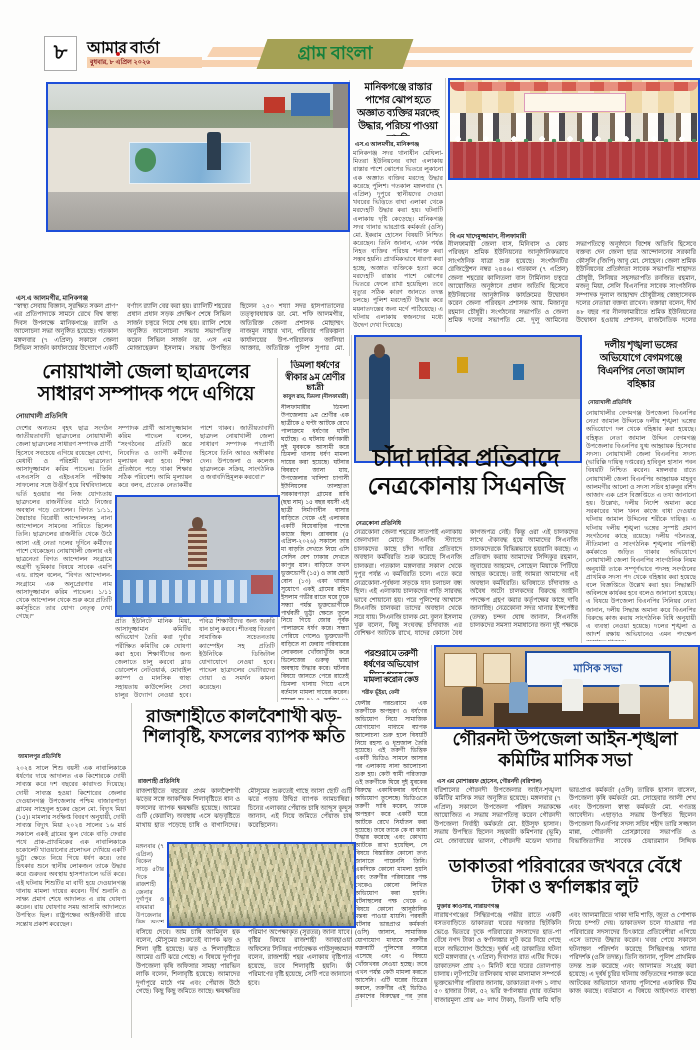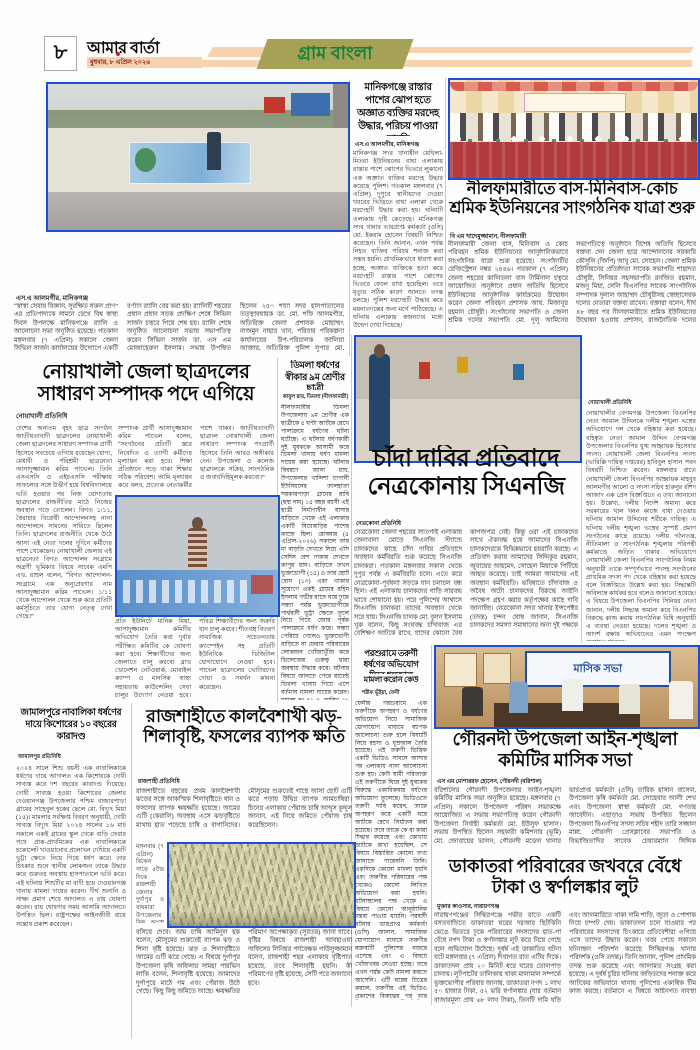--- a/index.html
+++ b/index.html
@@ -85,21 +85,20 @@
          background:repeating-linear-gradient(90deg,#d65c4f 0 14px,#e8907f 14px 28px);border-radius:0 0 8px 8px;"></div>
     <div style="position:absolute;left:30%;top:13%;width:40%;height:18%;background:#fdf7ea;border:1px solid #d9b;"></div>
     <div class="speckle" style="position:absolute;left:0;top:34%;width:100%;height:28%;
          background:repeating-linear-gradient(90deg,#ffffff 0 10px,#3a3a44 10px 16px,#e8e4da 16px 28px,#6b5a4a 28px 33px);opacity:.9;"></div>
     <div style="position:absolute;left:0;top:56%;width:100%;height:10%;
          background-image:radial-gradient(circle at 8px 4px,#fff 2.5px,transparent 3px),radial-gradient(circle at 20px 6px,#4a8f5d 2px,transparent 2.6px);
          background-size:28px 10px;"></div>
     <div style="position:absolute;left:0;bottom:0;width:100%;height:37%;
          background:#b23b3e;background-image:repeating-linear-gradient(90deg,rgba(255,255,255,.14) 0 3px,transparent 3px 13px);"></div>
   </div>
-  <div class="abs hl" style="left:448px;top:180px;width:248px;height:48px;font-size:16.5px;">নীলফামারীতে বাস-মিনিবাস-কোচ শ্রমিক ইউনিয়নের সাংগঠনিক যাত্রা শুরু</div>
   <div class="abs byline" style="left:450px;top:231px;font-size:6px;">বি এম খাদেমুজ্জামান, নীলফামারী</div>
   <div class="abs body-txt cols2" style="left:448px;top:240px;width:248px;height:92px;">নীলফামারী জেলা বাস, মিনিবাস ও কোচ পরিবহন শ্রমিক ইউনিয়নের আনুষ্ঠানিকভাবে সাংগঠনিক যাত্রা শুরু হয়েছে। সংগঠনটির রেজিস্ট্রেশন নম্বর ২৪৪৬। গতকাল (৭ এপ্রিল) জেলা শহরের কালিতলা বাস টার্মিনাল চত্বরে আয়োজিত অনুষ্ঠানে প্রধান অতিথি হিসেবে ইউনিয়নের আনুষ্ঠানিক কার্যক্রমের উদ্বোধন করেন জেলা পরিবহন প্রশাসক আয়. মিজানুর রহমান চৌধুরী। সংগঠনের সভাপতি ও জেলা শ্রমিক দলের সভাপতি মো. দুলু আমিনের সভাপতিত্বে অনুষ্ঠানে বিশেষ অতিথি হিসেবে বক্তব্য দেন জেলা ছাত্র আন্দোলনের সরকারি কৌসুলি (জিপি) আবু মো. সোহেল। জেলা শ্রমিক ইউনিয়নের প্রতিষ্ঠাতা সাবেক সভাপতি শাহাদত চৌধুরী, সিনিয়র সহসভাপতি রনজিত রহমান, মজনু মিয়া, সেলি বিএনপির সাবেক সাংগঠনিক সম্পাদক দুলাল আহাম্মদ চৌধুরীসহ স্বেচ্ছাসেবক দলের নেতারা বক্তব্য রাখেন। বক্তারা বলেন, দীর্ঘ ৪৮ বছর পর নীলফামারীতে শ্রমিক ইউনিয়নের উদ্বোধন হওয়ায় প্রশাসন, রাজনৈতিক দলের নেতাকর্মী ও সাধারণ মানুষের প্রতি কৃতজ্ঞতা জানানো হয়। তারা আরও বলেন, জেলার উন্নয়নে যোগাযোগ ব্যবস্থা গুরুত্বপূর্ণ ভূমিকা রাখে। তবে কিছু সিন্ডিকেটের কারণে এ খাতে প্রতিবন্ধকতা তৈরি হচ্ছে। এসব সিন্ডিকেট প্রতিরোধে ইউনিয়নের সদস্যদের প্রতি আহ্বান জানান তারা।</div>
 
   <div class="abs hl" style="left:20px;top:361px;width:252px;height:46px;font-size:19.5px;">নোয়াখালী জেলা ছাত্রদলের সাধারণ সম্পাদক পদে এগিয়ে পাভেল</div>
   <div class="abs byline" style="left:16px;top:411px;">নোয়াখালী প্রতিনিধি</div>
   <div class="abs body-txt" style="left:16px;top:424px;width:96px;height:276px;font-size:6.2px;">দেশের অন্যতম বৃহৎ ছাত্র সংগঠন জাতীয়তাবাদী ছাত্রদলের নোয়াখালী জেলা ছাত্রদলের সাধারণ সম্পাদক প্রার্থী হিসেবে সবচেয়ে এগিয়ে রয়েছেন যোগ্য, মেধাবী ও পরিশ্রমী ছাত্রনেতা আসাদুজ্জামান করিম পাভেল। তিনি এসএসসি ও এইচএসসি পরীক্ষায় সাফল্যের সঙ্গে উত্তীর্ণ হয়ে বিশ্ববিদ্যালয়ে ভর্তি হওয়ার পর নিজ যোগ্যতায় ছাত্রদলের রাজনীতির মাঠে নিজের অবস্থান গড়ে তোলেন। বিগত ১/১১, স্বৈরাচার বিরোধী আন্দোলনসহ নানা আন্দোলনে সামনের সারিতে ছিলেন তিনি। ছাত্রদলের রাজনীতি থেকে উঠে আসা এই নেতা দলের দুর্দিনে কর্মীদের পাশে থেকেছেন। নোয়াখালী জেলার এই ছাত্রনেতা বিগত আন্দোলন সংগ্রামে অগ্রণী ভূমিকার বিষয়ে সাবেক এমপি এড. রাহুল বলেন, “বিগত আন্দোলন-সংগ্রামে এক অনুপ্রেরণার নাম আসাদুজ্জামান করিম পাভেল। ১/১১ থেকে আন্দোলন থেকে শুরু করে প্রতিটি কর্মসূচিতে তার যোগ্য নেতৃত্ব দেখা গেছে।”</div>
   <div class="abs body-txt cols2" style="left:118px;top:424px;width:156px;height:68px;font-size:6.2px;">সম্পাদক প্রার্থী আসাদুজ্জামান করিম পাভেল বলেন, “সংগঠনের প্রতিটি স্তরে নিবেদিত ও ত্যাগী কর্মীদের মূল্যায়ন করা হবে। শিক্ষা প্রতিষ্ঠানে পড়ে থাকা শিক্ষার সঠিক পরিবেশ। আমি মূল্যায়ন করে বলব, প্রত্যেক নেতাকর্মীর পাশে থাকব। জাতীয়তাবাদী ছাত্রদল নোয়াখালী জেলা সাধারণ সম্পাদক পদপ্রার্থী হিসেবে তিনি আরও অঙ্গীকার দেন। উপজেলা ও কলেজ ছাত্রদলকে সক্রিয়, সাংগঠনিক ও জবাবদিহিমূলক করবো।”</div>
   <div class="photo speckle" style="left:115px;top:495px;width:161px;height:118px;background:#bcc2c8;">
     <div class="speckle" style="position:absolute;left:0;top:0;width:100%;height:62%;background:#c3c8cd;"></div>
     <div style="position:absolute;left:44%;top:26%;width:12%;height:48%;
@@ -123,20 +122,21 @@
     <div style="position:absolute;left:45%;top:16%;width:5%;height:13%;background:#d4a017;"></div>
     <div style="position:absolute;left:70%;top:22%;width:5%;height:13%;background:#2e6da4;"></div>
     <div class="whiteblob" style="position:absolute;left:0;bottom:0;width:100%;height:50%;background:#d9d3c7;"></div>
     <div style="position:absolute;left:6%;top:14%;width:9%;height:78%;background:#25456b;border-radius:5px 5px 0 0;"></div>
     <div style="position:absolute;left:8%;top:6%;width:5%;height:11%;background:#6b4f3f;border-radius:50%;"></div>
   </div>
   <div class="abs hl" style="left:354px;top:445px;width:224px;height:52px;font-size:24px;">চাঁদা দাবির প্রতিবাদে নেত্রকোনায় সিএনজি চালকদের কর্মবিরতি</div>
   <div class="abs byline" style="left:356px;top:518px;font-size:5.8px;">নেত্রকোনা প্রতিনিধি</div>
   <div class="abs body-txt cols2" style="left:354px;top:528px;width:224px;height:114px;">নেত্রকোনা জেলা শহরের সাতপাই এলাকায় জেলখানা মোড়ে সিএনজি স্ট্যান্ডে চালকদের কাছে চাঁদা দাবির প্রতিবাদে অবস্থান কর্মবিরতি শুরু করেছে সিএনজি চালকরা। গতকাল মঙ্গলবার সকাল থেকে দুপুর পর্যন্ত এ কর্মবিরতি চলে। এতে করে নেত্রকোনা-পূর্বধলা সড়কে যান চলাচল বন্ধ ছিল। এই এলাকায় চালকদের গাড়ি সারবদ্ধ ভাবে শোয়ানো হয়। পরে পুলিশের আশ্বাসে সিএনজি চালকরা তাদের অবস্থান থেকে সরে যায়। সিএনজি চালক মো. বুলন ইসলাম খুরু বলেন, কিছু সংঘবদ্ধ চাঁদাবাজ এর বেশিক্ষণ আটকে রাখে, যাদের কোনো বৈধ কাগজপত্র নেই। কিন্তু ওরা এই চালকদের সাথে ঐক্যবদ্ধ হয়ে আমাদের সিএনজি চালকদেরকে বিভিন্নভাবে হয়রানি করছে। এ প্রতিবাদ করায় আমাদের সিদ্দিকুর রহমান, জুবায়ের আহমেদ, সোহেল মিয়াকে পিটিয়ে আহত করেছে। তাই আমরা আমাদের এই অবস্থান কর্মবিরতি। ভবিষ্যতে চাঁদাবাজ ও অবৈধ অটো চালকদের বিরুদ্ধে আইনি পদক্ষেপ গ্রহণ করার কর্তৃপক্ষের কাছে দাবি জানাচ্ছি। নেত্রকোনা সদর থানার ইন্সপেক্টর (তদন্ত) চন্দন ঘোষ জানান, সিএনজি চালকদের সমস্যা সমাধানের জন্য দুই পক্ষকে ডাকা হয়েছে। বিষয়টি সমাধানের জন্য চেষ্টা চালানো হচ্ছে।</div>
 
+  <div class="abs hl" style="left:586px;top:338px;width:110px;height:58px;font-size:10px;line-height:1.3;">দলীয় শৃঙ্খলা ভঙ্গের অভিযোগে বেগমগঞ্জে বিএনপির নেতা জামাল বহিষ্কার</div>
   <div class="abs byline" style="left:588px;top:399px;font-size:5.5px;">নোয়াখালী প্রতিনিধি</div>
   <div class="abs body-txt" style="left:586px;top:409px;width:110px;height:232px;font-size:6.2px;">নোয়াখালীর বেগমগঞ্জ উপজেলা বিএনপির নেতা জামাল উদ্দিনকে দলীয় শৃঙ্খলা ভঙ্গের অভিযোগে দল থেকে বহিষ্কার করা হয়েছে। বহিষ্কৃত নেতা জামাল উদ্দিন বেগমগঞ্জ উপজেলার বিএনপির যুগ্ম আহ্বায়ক হিসেবার সদস্য। নোয়াখালী জেলা বিএনপির সদস্য (ভারিক্কি দায়িত্ব দপ্তরের) হাবিবুল হাসান পবন বিষয়টি নিশ্চিত করেন। মঙ্গলবার রাতে নোয়াখালী জেলা বিএনপির আহ্বায়ক মাহবুব আলমগীর আলো ও সদস্য সচিব হারুনুর রশিদ আজাদ এক প্রেস বিজ্ঞপ্তিতে এ তথ্য জানানো হয়। উল্লেখ্য, দলীয় নির্দেশ অমান্য করে সরকারের খাল খনন কাজে বাধা দেওয়ার ঘটনায় জামাল উদ্দিনের শরীকে দায়িত্ব। এ ঘটনায় দলীয় শৃঙ্খলা ভঙ্গের সুস্পষ্ট প্রমাণ সংগঠনের কাছে রয়েছে। দলীয় গঠনতন্ত্র, নীতিমালা ও সাংগঠনিক শৃঙ্খলার পরিপন্থী কর্মকাণ্ডে জড়িত থাকার অভিযোগে নোয়াখালী জেলা বিএনপির সাংগঠনিক নিয়ম অনুযায়ী তাকে সম্পূর্ণভাবে পদসহ সংগঠনের প্রাথমিক সদস্য পদ থেকে বহিষ্কার করা হয়েছে বলে বিজ্ঞপ্তিতে উল্লেখ করা হয়। সিদ্ধান্তটি অবিলম্বে কার্যকর হবে বলেও জানানো হয়েছে। এ বিষয়ে উপজেলা বিএনপির সিনিয়র নেতা জানান, দলীয় সিদ্ধান্ত অমান্য করে বিএনপির বিরুদ্ধে কাজ করায় সাংগঠনিক বিধি অনুযায়ী এ ব্যবস্থা নেওয়া হয়েছে। দলের শৃঙ্খলা ও আদর্শ রক্ষায় অভিযানেও এমন পদক্ষেপ অব্যাহত থাকবে।</div>
 
   <div class="abs hl" style="left:355px;top:648px;width:72px;height:26px;font-size:8.6px;line-height:1.3;">পরশুরামে তরুণী ধর্ষণের অভিযোগ ঘিরে ধুম্রজাল</div>
   <div class="abs hl" style="left:355px;top:676px;width:72px;height:11px;font-size:7.8px;">মামলা করেনি কেউ</div>
   <div class="abs byline" style="left:362px;top:689px;font-size:5.3px;">শরীফ ভূঁইয়া, ফেনী</div>
   <div class="abs body-txt" style="left:355px;top:700px;width:72px;height:300px;font-size:6px;">ফেনীর পরশুরামে এক তরুণীকে অপহরণ ও ধর্ষণের অভিযোগ নিয়ে সামাজিক যোগাযোগ মাধ্যমে ব্যাপক আলোচনা শুরু হলে বিষয়টি নিয়ে রহস্য ও ধূম্রজাল তৈরি হয়েছে। এই তরুণী ভিত্তিক একটি ভিডিও সামনে আসার পর এলাকায় নানা আলোচনা শুরু হয়। কেউ স্বামী পরিত্যক্ত ওই তরুণীকে ঘিরে দুই যুবকের বিরুদ্ধে একাধিকবার ধর্ষণের অভিযোগ তুলেছে। ভিডিওতে তরুণী দাবি করেন, তাকে অপহরণ করে একটি ঘরে আটকে রেখে নির্যাতন করা হয়েছে। তবে তাকে কে বা কারা উদ্ধার করেছে এবং কোথায় আটকে রাখা হয়েছিল, সে বিষয়ে বিস্তারিত কোনো তথ্য জানাতে পারেননি তিনি। একদিকে কোনো মামলা হয়নি এবং তরুণীর পরিবারের পক্ষ থেকেও কোনো লিখিত অভিযোগ করা হয়নি। ঘটনাস্থলের পক্ষ থেকে এ বিষয়ে কোনো আনুষ্ঠানিক মন্তব্য পাওয়া যায়নি। পরবর্তী ঘটনার ভারপ্রাপ্ত কর্মকর্তা (ওসি) জানান, সামাজিক যোগাযোগ মাধ্যমে তরুণীর বক্তব্যটি পুলিশের নজরে এসেছে এবং এ বিষয়ে খোঁজখবর নেওয়া হচ্ছে। তবে এখন পর্যন্ত কেউ মামলা করতে আসেনি। এটি ঘরের চিত্রের করলে, তরুণীর এই ভিডিও প্রকাশের বিরুদ্ধের পর তার বিপক্ষে জন্য একটি ভিডিও ছড়িয়ে পড়েছে। যেখানে তাকে জবাব দিতে দেখা গেছে। পুলিশ জানিয়েছে, এই তরুণী বা তার পরিবারের পক্ষ থেকে কোনো মামলা নিতে আসলে তা অবশ্যই গ্রহণ করা হবে এবং তদন্ত সাপেক্ষে অভিযুক্তদের বিষয়ে আইনানুগ ব্যবস্থা নেওয়া হবে।</div>
 
   <div class="photo" style="left:434px;top:645px;width:262px;height:80px;background:#cfa878;">
     <div style="position:absolute;inset:0;background:linear-gradient(#d8bc90,#b98f5e);"></div>
@@ -155,21 +155,20 @@
     <div style="position:absolute;right:2%;bottom:10%;width:9%;height:48%;background:#f2f0e8;border-radius:4px 4px 0 0;"></div>
   </div>
   <div class="abs hl" style="left:434px;top:729px;width:262px;height:44px;font-size:18px;">গৌরনদী উপজেলা আইন-শৃঙ্খলা কমিটির মাসিক সভা</div>
   <div class="abs byline" style="left:437px;top:776px;font-size:5.8px;">এস এম মোশাররফ হোসেন, গৌরনদী (বরিশাল)</div>
   <div class="abs body-txt cols2" style="left:434px;top:786px;width:262px;height:66px;">বরিশালের গৌরনদী উপজেলার আইন-শৃঙ্খলা কমিটির মাসিক সভা অনুষ্ঠিত হয়েছে। মঙ্গলবার (৭ এপ্রিল) সকালে উপজেলা পরিষদ সভাকক্ষে আয়োজিত এ সভায় সভাপতিত্ব করেন গৌরনদী উপজেলা নির্বাহী কর্মকর্তা মো. ইউসুফ হাসান। সভায় উপস্থিত ছিলেন সহকারী কমিশনার (ভূমি) মো. জোবায়ের ভালন, গৌরনদী মডেল থানার ভারপ্রাপ্ত কর্মকর্তা (ওসি) তারিক হাসান বাসেল, উপজেলা কৃষি কর্মকর্তা মো. সোহেবার আলী শেখ এবং উপজেলা স্বাস্থ্য কর্মকর্তা মো. গণতন্ত্র আবেদীন। এছাড়াও সভায় উপস্থিত ছিলেন উপজেলা বিএনপির সদস্য সচিব শহীদ তারি সজ্জাল মান্না, গৌরনদী প্রেসক্লাবের সভাপতি ও বিভাজিতাদির সাবেক চেয়ারম্যান সিদ্দিক সাংগঠনিক আজাদ ইসলাম তারি সাবেক সভাপতি খন্দকার কর্মকর্তারা। সভায় উপজেলার সার্বিক আইন-শৃঙ্খলা পরিস্থিতি নিয়ে আলোচনা করা হয় এবং পরিস্থিতি স্বাভাবিক রাখতে সংশ্লিষ্ট সকলকে প্রয়োজনীয় দিকনির্দেশনা প্রদান করা হয়। পাশাপাশি অপরাধ দমন, মাদক নিয়ন্ত্রণ, সামাজিক নিরাপত্তা জোরদারসহ বিভিন্ন বিষয়ে গুরুত্বারোপ করা হয়।</div>
 
   <div class="abs hl" style="left:440px;top:856px;width:250px;height:42px;font-size:18px;">ডাকাতরা পরিবারের জখবরে বেঁধে টাকা ও স্বর্ণালঙ্কার লুট</div>
   <div class="abs byline" style="left:437px;top:901px;font-size:5.8px;">মুক্তার কাওসার, নারায়ণগঞ্জ</div>
   <div class="abs body-txt cols2" style="left:434px;top:911px;width:262px;height:96px;">নারায়ণগঞ্জের সিদ্ধিরগঞ্জে গভীর রাতে একটি বসতবাড়িতে ডাকাতরা ঘরের দরজার ছিটকিনি ভেঙে ভিতরে ঢুকে পরিবারের সদস্যদের হাত-পা বেঁধে নগদ টাকা ও স্বর্ণালঙ্কার লুট করে নিয়ে গেছে বলে অভিযোগ উঠেছে। দুর্ধর্ষ এই ডাকাতির ঘটনা ঘটে মঙ্গলবার (৭ এপ্রিল) দিবাগত রাত এটির দিকে। ডাকাতদল প্রায় ২০ মিনিট ধরে ঘরের তোলপাড় চালায়। লুটপাটের তালিকায় থাকা মালামাল সম্পর্কে ভুক্তভোগীর পরিবার জানায়, ডাকাতরা নগদ ১ লাখ ৫০ হাজার টাকা, ৫২ ভরি স্বর্ণালঙ্কার (যার বর্তমান বাজারমূল্য প্রায় ৬৮ লাখ টাকা), তিনটি দামি ঘড়ি এবং আলমারিতে থাকা দামি শাড়ি, জুতা ও পোশাক নিয়ে চম্পট দেয়। ডাকাতদল চলে যাওয়ার পর পরিবারের সদস্যদের চিৎকারে প্রতিবেশীরা এগিয়ে এসে তাদের উদ্ধার করেন। খবর পেয়ে সকালে ঘটনাস্থল পরিদর্শন করেছে সিদ্ধিরগঞ্জ থানার পরিদর্শক (ওসি তদন্ত)। তিনি জানান, পুলিশ প্রাথমিক তদন্ত শুরু করেছে এবং আলামত সংগ্রহ করা হয়েছে। এ দুর্ধর্ষ চুরির ঘটনায় জড়িতদের শনাক্ত করে আটকের অভিযানে থানায় পুলিশের একাধিক টিম কাজ করছে। বর্তমানে এ বিষয়ে আইনগত ব্যবস্থা গ্রহণের প্রক্রিয়া চলমান রয়েছে বলে থানা সূত্রে নিশ্চিত করা হয়েছে।</div>
 
-  <div class="abs hl" style="left:16px;top:706px;width:110px;height:44px;font-size:9.3px;line-height:1.3;">জামালপুরে নাবালিকা ধর্ষণের দায়ে কিশোরের ১০ বছরের কারাদণ্ড</div>
   <div class="abs byline" style="left:18px;top:753px;font-size:5.5px;">জামালপুর প্রতিনিধি</div>
   <div class="abs body-txt" style="left:16px;top:764px;width:110px;height:276px;font-size:6.2px;">২০২৪ সালে শিশু বয়সী এক নাবালিকাকে ধর্ষণের দায়ে আদালত এক কিশোরকে দোষী সাব্যস্ত করে দশ বছরের কারাদণ্ড দিয়েছে। দোষী সাব্যস্ত হওয়া কিশোরের জেলার দেওয়ানগঞ্জ উপজেলার পশ্চিম বাজারপাড়া গ্রামের সাহেবুল হকের ছেলে মো. বিদ্যুৎ মিয়া (১৫)। মামলার সংক্ষিপ্ত বিবরণ অনুযায়ী, দোষী সাব্যস্ত বিদ্যুৎ মিয়া ২০২৪ সালের ১৬ মার্চ সকালে একই গ্রামের স্কুল থেকে বাড়ি ফেরার পথে প্রাক-প্রাথমিকের এক নাবালিকাকে চকোলেট খাওয়ানোর প্রলোভন দেখিয়ে একটি ভুট্টা ক্ষেতে নিয়ে গিয়ে ধর্ষণ করে। তার চিৎকার শুনে স্থানীয় লোকজন তাকে উদ্ধার করে গুরুতর অবস্থায় হাসপাতালে ভর্তি করে। এই ঘটনায় শিশুটির মা বাদী হয়ে দেওয়ানগঞ্জ থানায় মামলা দায়ের করেন। দীর্ঘ শুনানি ও সাক্ষ্য প্রমাণ শেষে আদালত এ রায় ঘোষণা করেন। রায় ঘোষণার সময় আসামি আদালতে উপস্থিত ছিল। রাষ্ট্রপক্ষের আইনজীবী রায়ে সন্তোষ প্রকাশ করেছেন।</div>
 
   <div class="abs hl" style="left:136px;top:706px;width:216px;height:66px;font-size:17.5px;">রাজশাহীতে কালবৈশাখী ঝড়-শিলাবৃষ্টি, ফসলের ব্যাপক ক্ষতি</div>
   <div class="abs byline" style="left:138px;top:776px;font-size:5.8px;">রাজশাহী প্রতিনিধি</div>
   <div class="abs body-txt cols2" style="left:136px;top:787px;width:216px;height:52px;">রাজশাহীতে বছরের প্রথম কালবৈশাখী ঝড়ের সঙ্গে আকস্মিক শিলাবৃষ্টিতে ধান ও ফসলের ব্যাপক ক্ষয়ক্ষতি হয়েছে। আমের গুটি (কেরালি) অবস্থায় এসে ঝড়বৃষ্টিতে মাথায় হাত পড়েছে চাষি ও বাগানিদের। মৌসুমের শুরুতেই গাছে আসা ছোট গুটি ঝরে পড়ায় উদ্বিগ্ন ব্যাপক আমচাষিরা। চিনের এলাকার পেঁয়াজ চাষি আব্দুস কুদ্দুস জানান, এই নিয়ে জমিতে পেঁয়াজ চাষ করেছিলেন।</div>
   <div class="abs body-txt" style="left:136px;top:843px;width:28px;height:80px;font-size:5.8px;">মঙ্গলবার (৭ এপ্রিল) বিকেল সাড়ে ৫টার দিকে রাজশাহী জেলার দুর্গাপুর ও বাঘমারা উপজেলার কিছু অংশে কালবৈশাখী ঝড়ের সঙ্গে শিলাবৃষ্টি হয়েছে।</div>
   <div class="photo" style="left:167px;top:842px;width:185px;height:82px;background:#cfc9a2;">
     <div style="position:absolute;inset:0;
          background:repeating-linear-gradient(75deg,rgba(115,122,86,.55) 0 2px,transparent 2px 6px);"></div>

